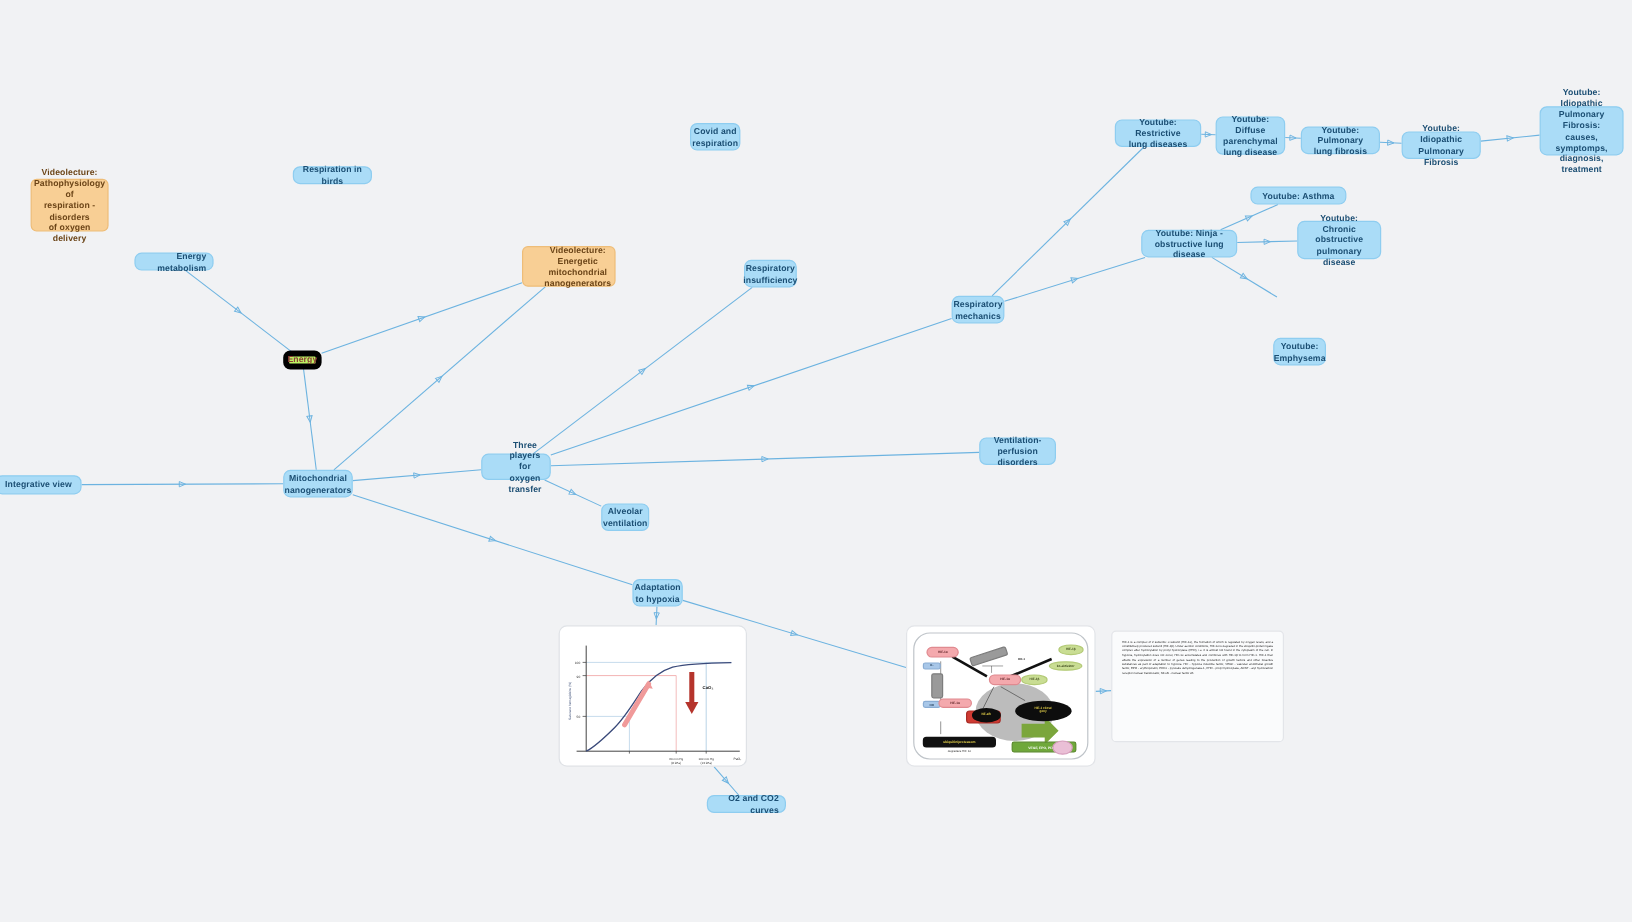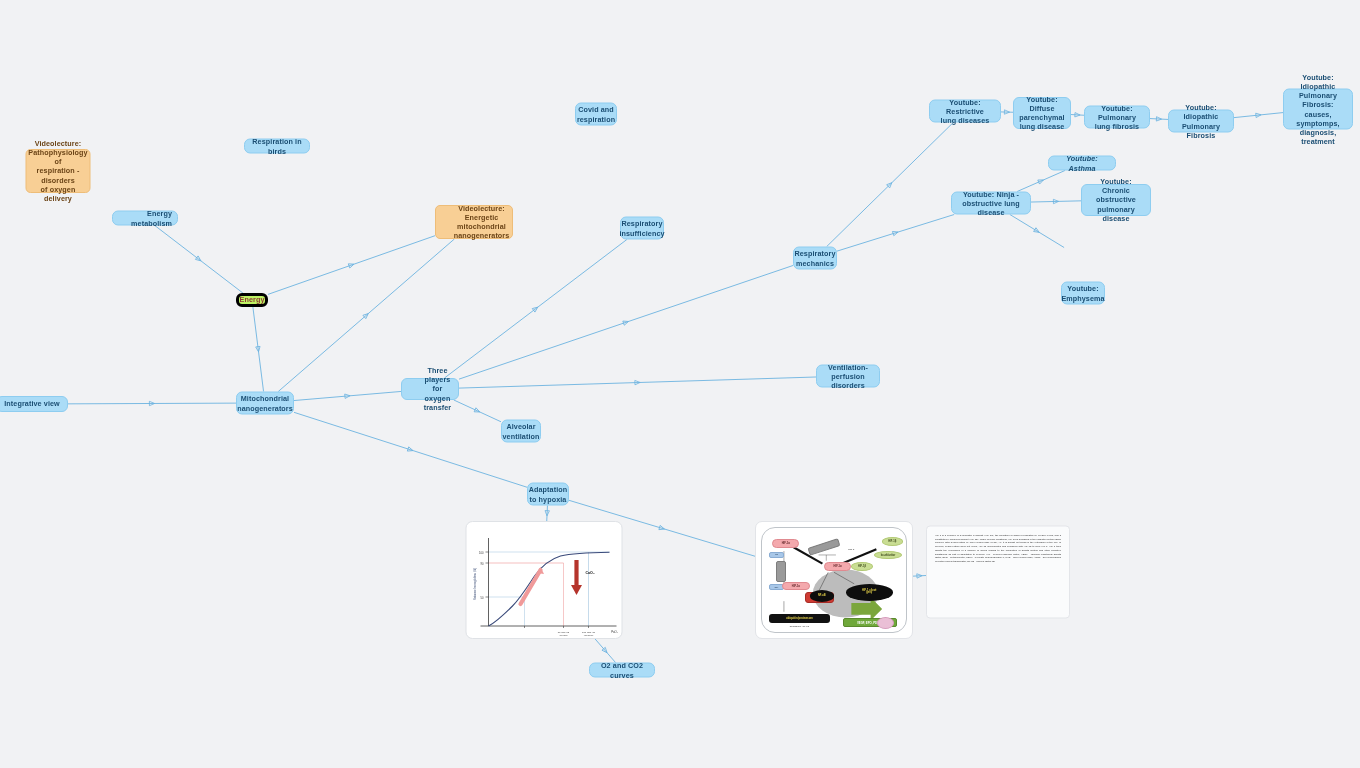--- a/index.html
+++ b/index.html
@@ -27,21 +27,21 @@
     transform:translate(-50%,-50%);
     white-space:pre-line;
   }
   .node.blue{
     background:#aadcf7;
     border:1px solid #8ecdf0;
     color:#1b4e73;
   }
   .node.pink{
     background:#bef264;
-    border:3px solid #000000;
+    border:5px solid #000000;
     color:#8c3b36;
   }
   .node.orange{
     background:#f8cf95;
     border:1px solid #eebd78;
     color:#6b4417;
     border-radius:5px;
   }
 
   
@@ -173,39 +173,39 @@
       <div class="node blue" id="node-three-players" style="left: 430px; top: 389px; width: 58px; height: 22px; padding-left: 20px;">Three players for
 oxygen transfer</div>
       <div class="node blue" id="node-alveolar-ventilation" style="left: 521px; top: 431px; width: 40px; height: 23px;">Alveolar
 ventilation</div>
       <div class="node blue" id="node-adaptation-hypoxia" style="left: 548px; top: 494px; width: 42px; height: 23px;">Adaptation
 to hypoxia</div>
       <div class="node blue" id="node-covid-respiration" style="left: 596px; top: 114px; width: 42px; height: 23px;">Covid and
 respiration</div>
       <div class="node blue" id="node-respiratory-insufficiency" style="left: 642px; top: 228px; width: 44px; height: 23px;">Respiratory
 insufficiency</div>
-      <div class="node blue" id="node-o2-co2-curves" style="left: 622px; top: 670px; width: 66px; height: 15px;">O2 and CO2 curves</div>
+      <div class="node blue" id="node-o2-co2-curves" style="left: 622px; top: 670px; width: 66px; height: 15px; text-align: right;">O2 and CO2 curves</div>
       <div class="node blue" id="node-respiratory-mechanics" style="left: 815px; top: 258px; width: 44px; height: 23px;">Respiratory
 mechanics</div>
       <div class="node blue" id="node-ventilation-perfusion" style="left: 848px; top: 376px; width: 64px; height: 23px;">Ventilation-
 perfusion disorders</div>
       <div class="node blue" id="node-yt-restrictive" style="left: 965px; top: 111px; width: 72px; height: 23px;">Youtube: Restrictive
 lung diseases</div>
       <div class="node blue" id="node-yt-diffuse" style="left: 1042px; top: 113px; width: 58px; height: 32px;">Youtube: Diffuse
 parenchymal
 lung disease</div>
       <div class="node blue" id="node-yt-pulm-fibrosis" style="left: 1117px; top: 117px; width: 66px; height: 23px;">Youtube: Pulmonary
 lung fibrosis</div>
       <div class="node blue" id="node-yt-idiopathic" style="left: 1201px; top: 121px; width: 66px; height: 23px;">Youtube: Idiopathic
 Pulmonary Fibrosis</div>
       <div class="node blue" id="node-yt-ipf-long" style="left: 1318px; top: 109px; width: 70px; height: 41px;">Youtube: Idiopathic
 Pulmonary Fibrosis:
 causes, symptomps,
 diagnosis, treatment</div>
-      <div class="node blue" id="node-yt-asthma" style="left: 1082px; top: 163px; width: 68px; height: 15px; font-style: italic;">Youtube: Asthma</div>
+      <div class="node blue" id="node-yt-asthma" style="left: 1082px; top: 163px; width: 80px; height: 15px;">Youtube: Asthma</div>
       <div class="node blue" id="node-yt-ninja" style="left: 991px; top: 203px; width: 80px; height: 23px;">Youtube: Ninja -
 obstructive lung disease</div>
       <div class="node blue" id="node-yt-copd" style="left: 1116px; top: 200px; width: 70px; height: 32px;">Youtube: Chronic
 obstructive
 pulmonary disease</div>
       <div class="node blue" id="node-yt-emphysema" style="left: 1083px; top: 259px; width: 44px; height: 23px; margin-top: 34px;">Youtube:
 Emphysema</div>
     </div>
 
   <div class="card plain" id="chart-card" style="left: 544px; top: 580px; width: 157px; height: 118px;">

